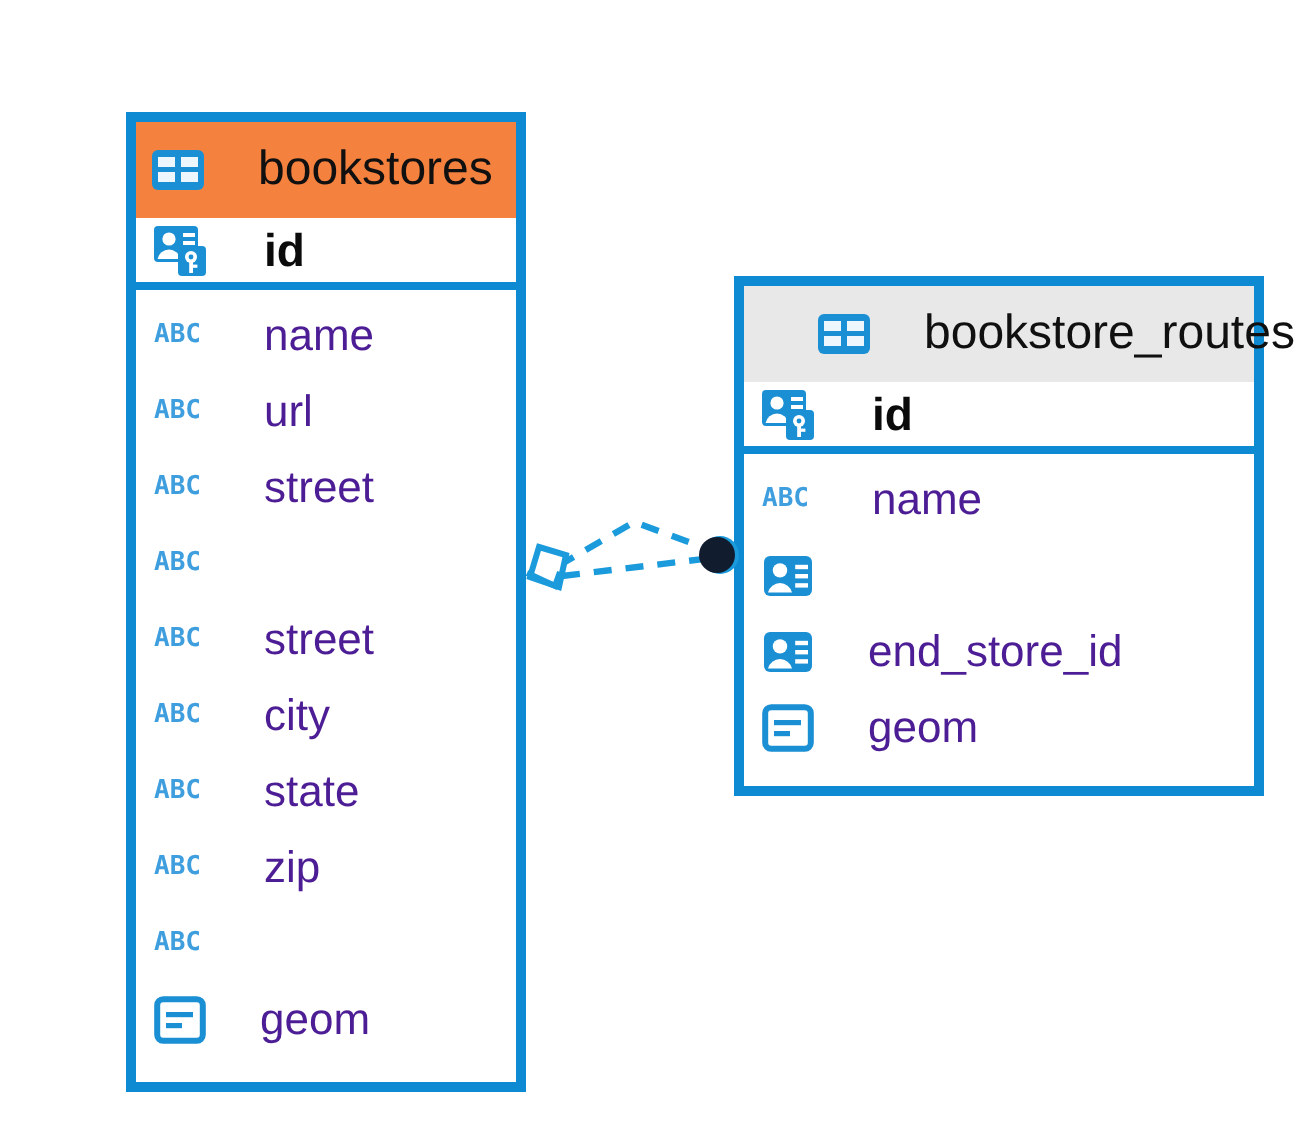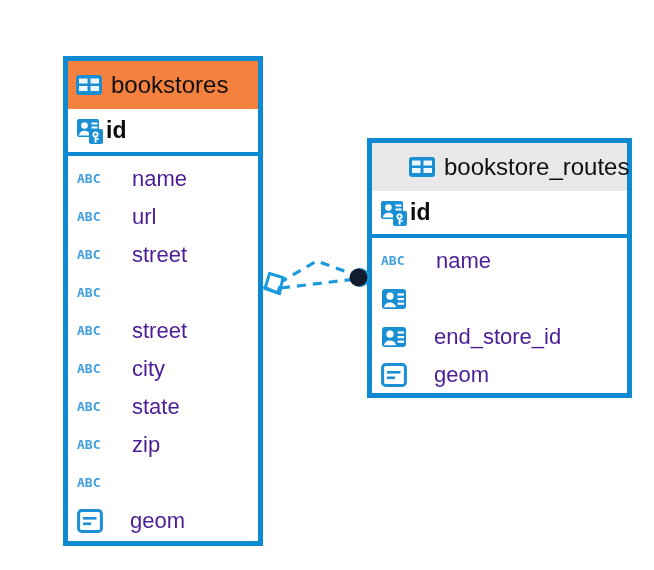--- a/index.html
+++ b/index.html
@@ -35,39 +35,39 @@
     width: 265px;
     height: 260px;
   }
 
   .entity-header {
     box-sizing: border-box;
     height: 48px;
     display: flex;
     align-items: center;
     padding-left: 8px;
-    gap: 9px;
+    gap: 27px;
   }
   .entity-header.accent { background: #f5813f; }
   .entity-header.neutral { background: #e8e8e8; padding-left: 37px; }
 
   .entity-title {
     font-size: 24px;
     color: #101010;
     line-height: 1;
     white-space: nowrap;
   }
 
   .pk-row {
     box-sizing: border-box;
-    height: 47px;
+    height: 36px;
     display: flex;
     align-items: center;
     padding-left: 8px;
-    gap: 0;
+    gap: 26px;
     border-bottom: 4px solid #0d8ad1;
     background: #ffffff;
   }
   .pk-label {
     font-size: 23px;
     font-weight: bold;
     color: #0b0b0b;
     line-height: 1;
     white-space: nowrap;
   }

